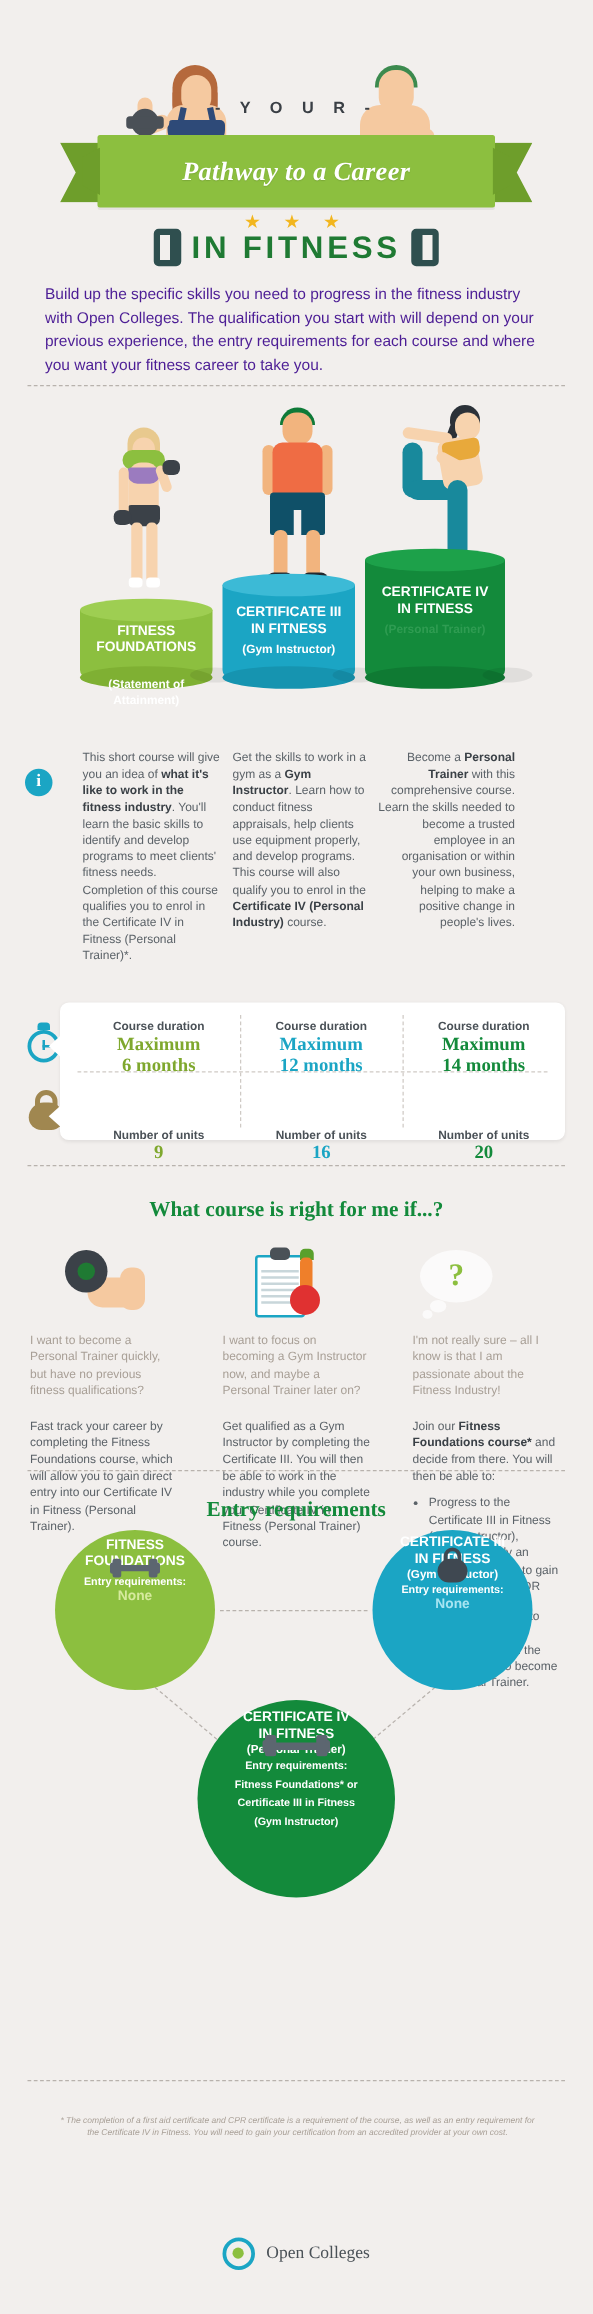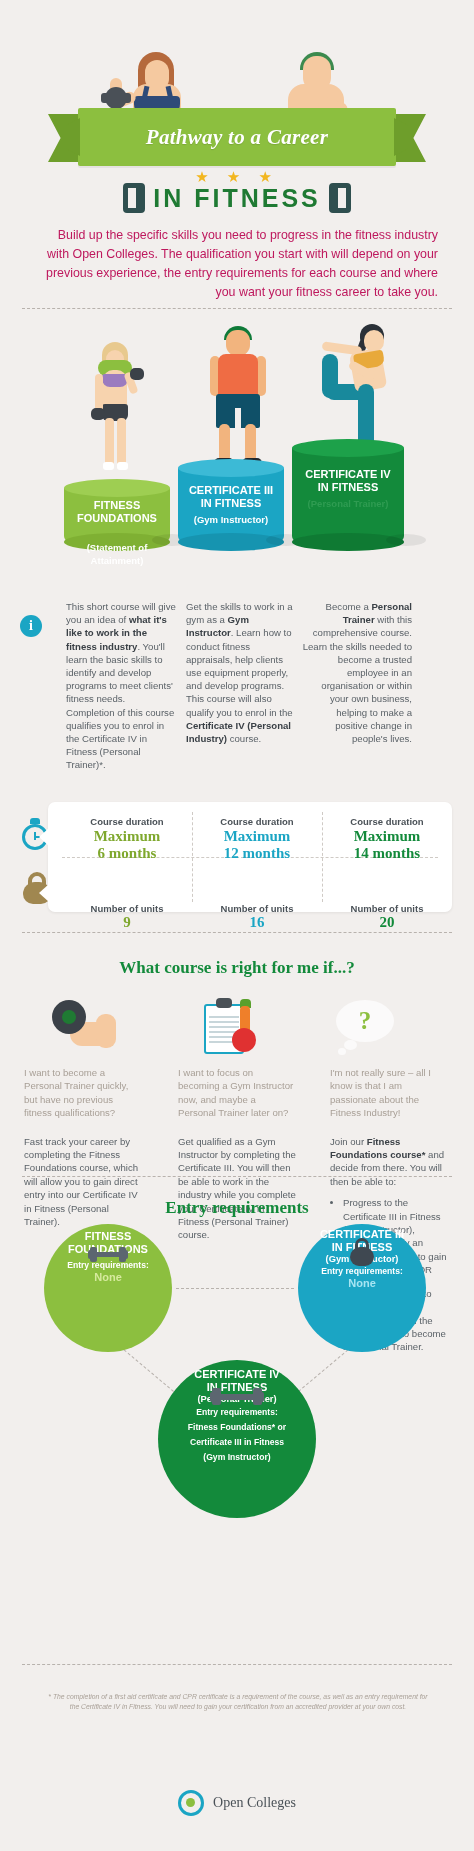--- a/index.html
+++ b/index.html
@@ -62,22 +62,22 @@
   .stars { position:absolute; left:0; top:168px; width:474px; text-align:center;
       color:#f2b61f; font-size:15px; letter-spacing:7px; }
 
   .in-fitness-row { position:absolute; left:0; top:183px; width:474px; display:flex;
       align-items:center; justify-content:center; gap:8px; }
   .brk { width:22px; height:30px; border:5px solid #2f4f4f; border-radius:4px; position:relative;}
   .brk.l { border-right-width:9px; }
   .brk.r { border-left-width:9px; }
   .in-fitness { font-size:25px; font-weight:bold; letter-spacing:3px; color:#1f7a33; }
 
-  .intro { position:absolute; left:36px; top:226px; width:402px; text-align:right;
-      font-size:12.4px; line-height:19px; color:#be185d; }
+  .intro { position:absolute; left:36px; top:226px; width:402px; text-align:left;
+      font-size:12.4px; line-height:19px; color:#4c1d95; }
 
   
   .dashed { position:absolute; left:22px; width:430px; border-top:1px dashed #b8b2ad; }
 
   
   .podium-area { position:absolute; left:0; top:320px; width:474px; height:250px; }
 
   .figure { position:absolute; }
 
   
@@ -294,20 +294,21 @@
         <div class="f1-forearm"></div>
         <div class="f1-dumbbell"></div>
       <div class="m1-hair"></div>
         <div class="m1-face"></div>
         <div class="m1-body"></div>
       <div class="m1-arm"></div>
         <div class="m1-db"></div>
         <div class="m1-db2"></div>
     </div>
 
+    <div class="your-label">- Y O U R -</div>
 
     <div class="ribbon-wrap">
       <div class="ribbon-tail-l"></div>
       <div class="ribbon-tail-r"></div>
       <div class="ribbon-main">
         <div class="ribbon-text">Pathway to a Career</div>
       </div>
     </div>
 
     <div class="stars">★ ★ ★</div>

